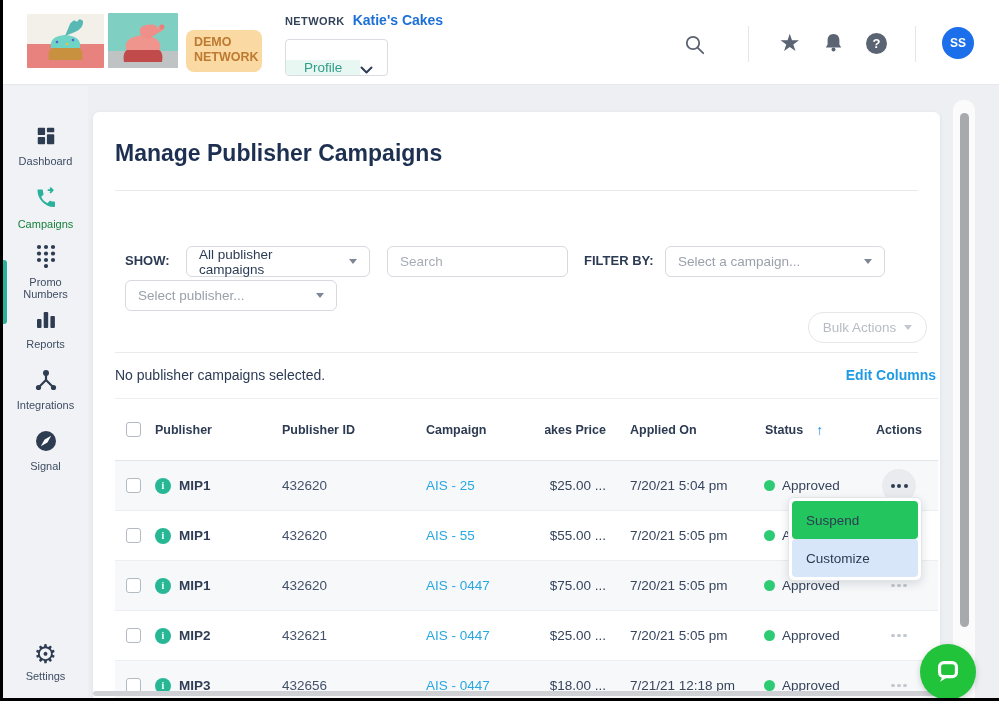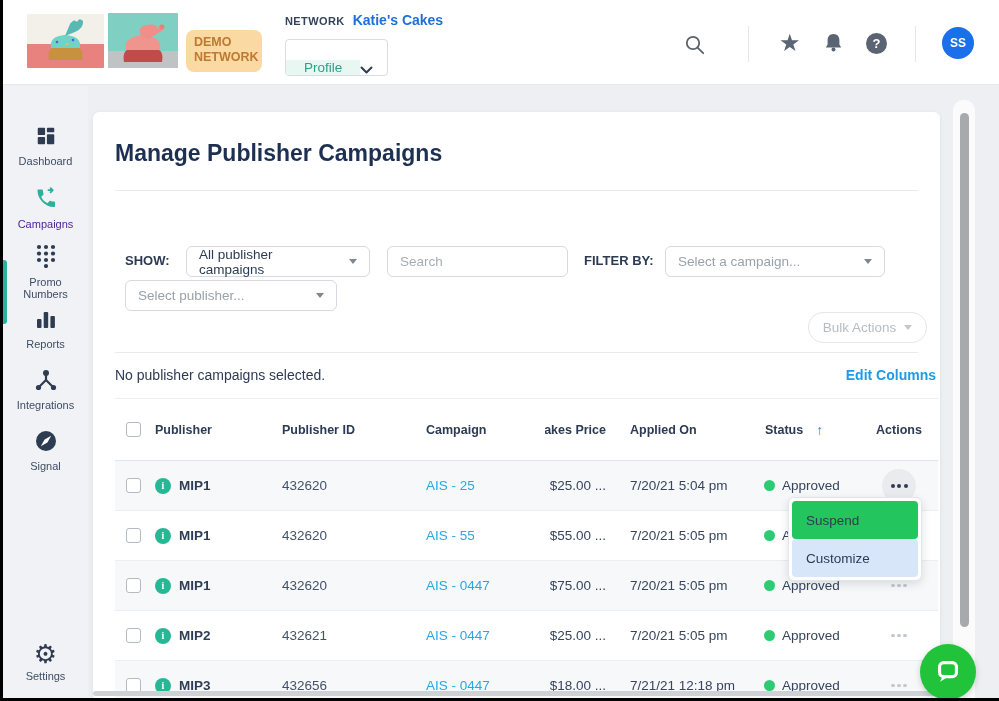--- a/index.html
+++ b/index.html
@@ -23,21 +23,21 @@
   .hdr-icon { position:absolute; cursor:pointer; }
   .hdr-divider { position:absolute; top:26px; width:1px; height:36px; background:#e4e6ea; }
   .help-circle { width:21px; height:21px; border-radius:50%; background:#5b6472; color:#fff; font-size:13px; font-weight:bold; display:flex; align-items:center; justify-content:center; }
   .star-glyph { font-size:24px; color:#5b6472; line-height:1; }
   .avatar { position:absolute; left:939px; top:27px; width:32px; height:32px; border-radius:50%; background:#1c6fea; color:#fff; font-size:12px; font-weight:bold; display:flex; align-items:center; justify-content:center; cursor:pointer; }
 
   
   .sidebar { position:absolute; left:0; top:86px; width:85px; height:612px; background:#f1f2f5; z-index:2; }
   .side-item { position:absolute; left:0; width:85px; display:flex; flex-direction:column; align-items:center; gap:4px; cursor:pointer; color:#3e4d63; }
   .side-item .lbl { font-size:11px; text-align:center; line-height:12px; max-width:72px; }
-  .side-item.active { color:#4c1d95;justify-content:center; }
+  .side-item.active { color:#15803d;justify-content:center; }
   .side-item.active svg path, .side-item.active svg circle, .side-item.active svg rect { fill:#2ab19c; }
   .active-bar { position:absolute; left:0; top:174px; width:4px; height:64px; background:#2ab19c; border-radius:0 3px 3px 0; }
   .gear-glyph { font-size:26px; line-height:24px; color:#2e3c52; }
 
   
   .card { position:absolute; left:90px; top:112px; width:847px; height:586px; background:#fff; border-radius:6px 6px 0 0; box-shadow:0 1px 4px rgba(40,50,70,.08); z-index:1; }
   .page-title { position:absolute; left:22px; top:28px; font-size:23px; font-weight:bold; color:#1e3052; }
   .hdiv { position:absolute; left:22px; right:22px; height:1px; background:#e9eaee; }
   .filter-label { position:absolute; font-size:13px; font-weight:bold; color:#2c3b53; }
   .select-box { position:absolute; height:31px; border:1px solid #d6d9de; border-radius:6px; background:#fff; display:flex; align-items:center; justify-content:space-between; padding:0 12px; font-size:13.5px; color:#2c3c54; cursor:pointer; }

